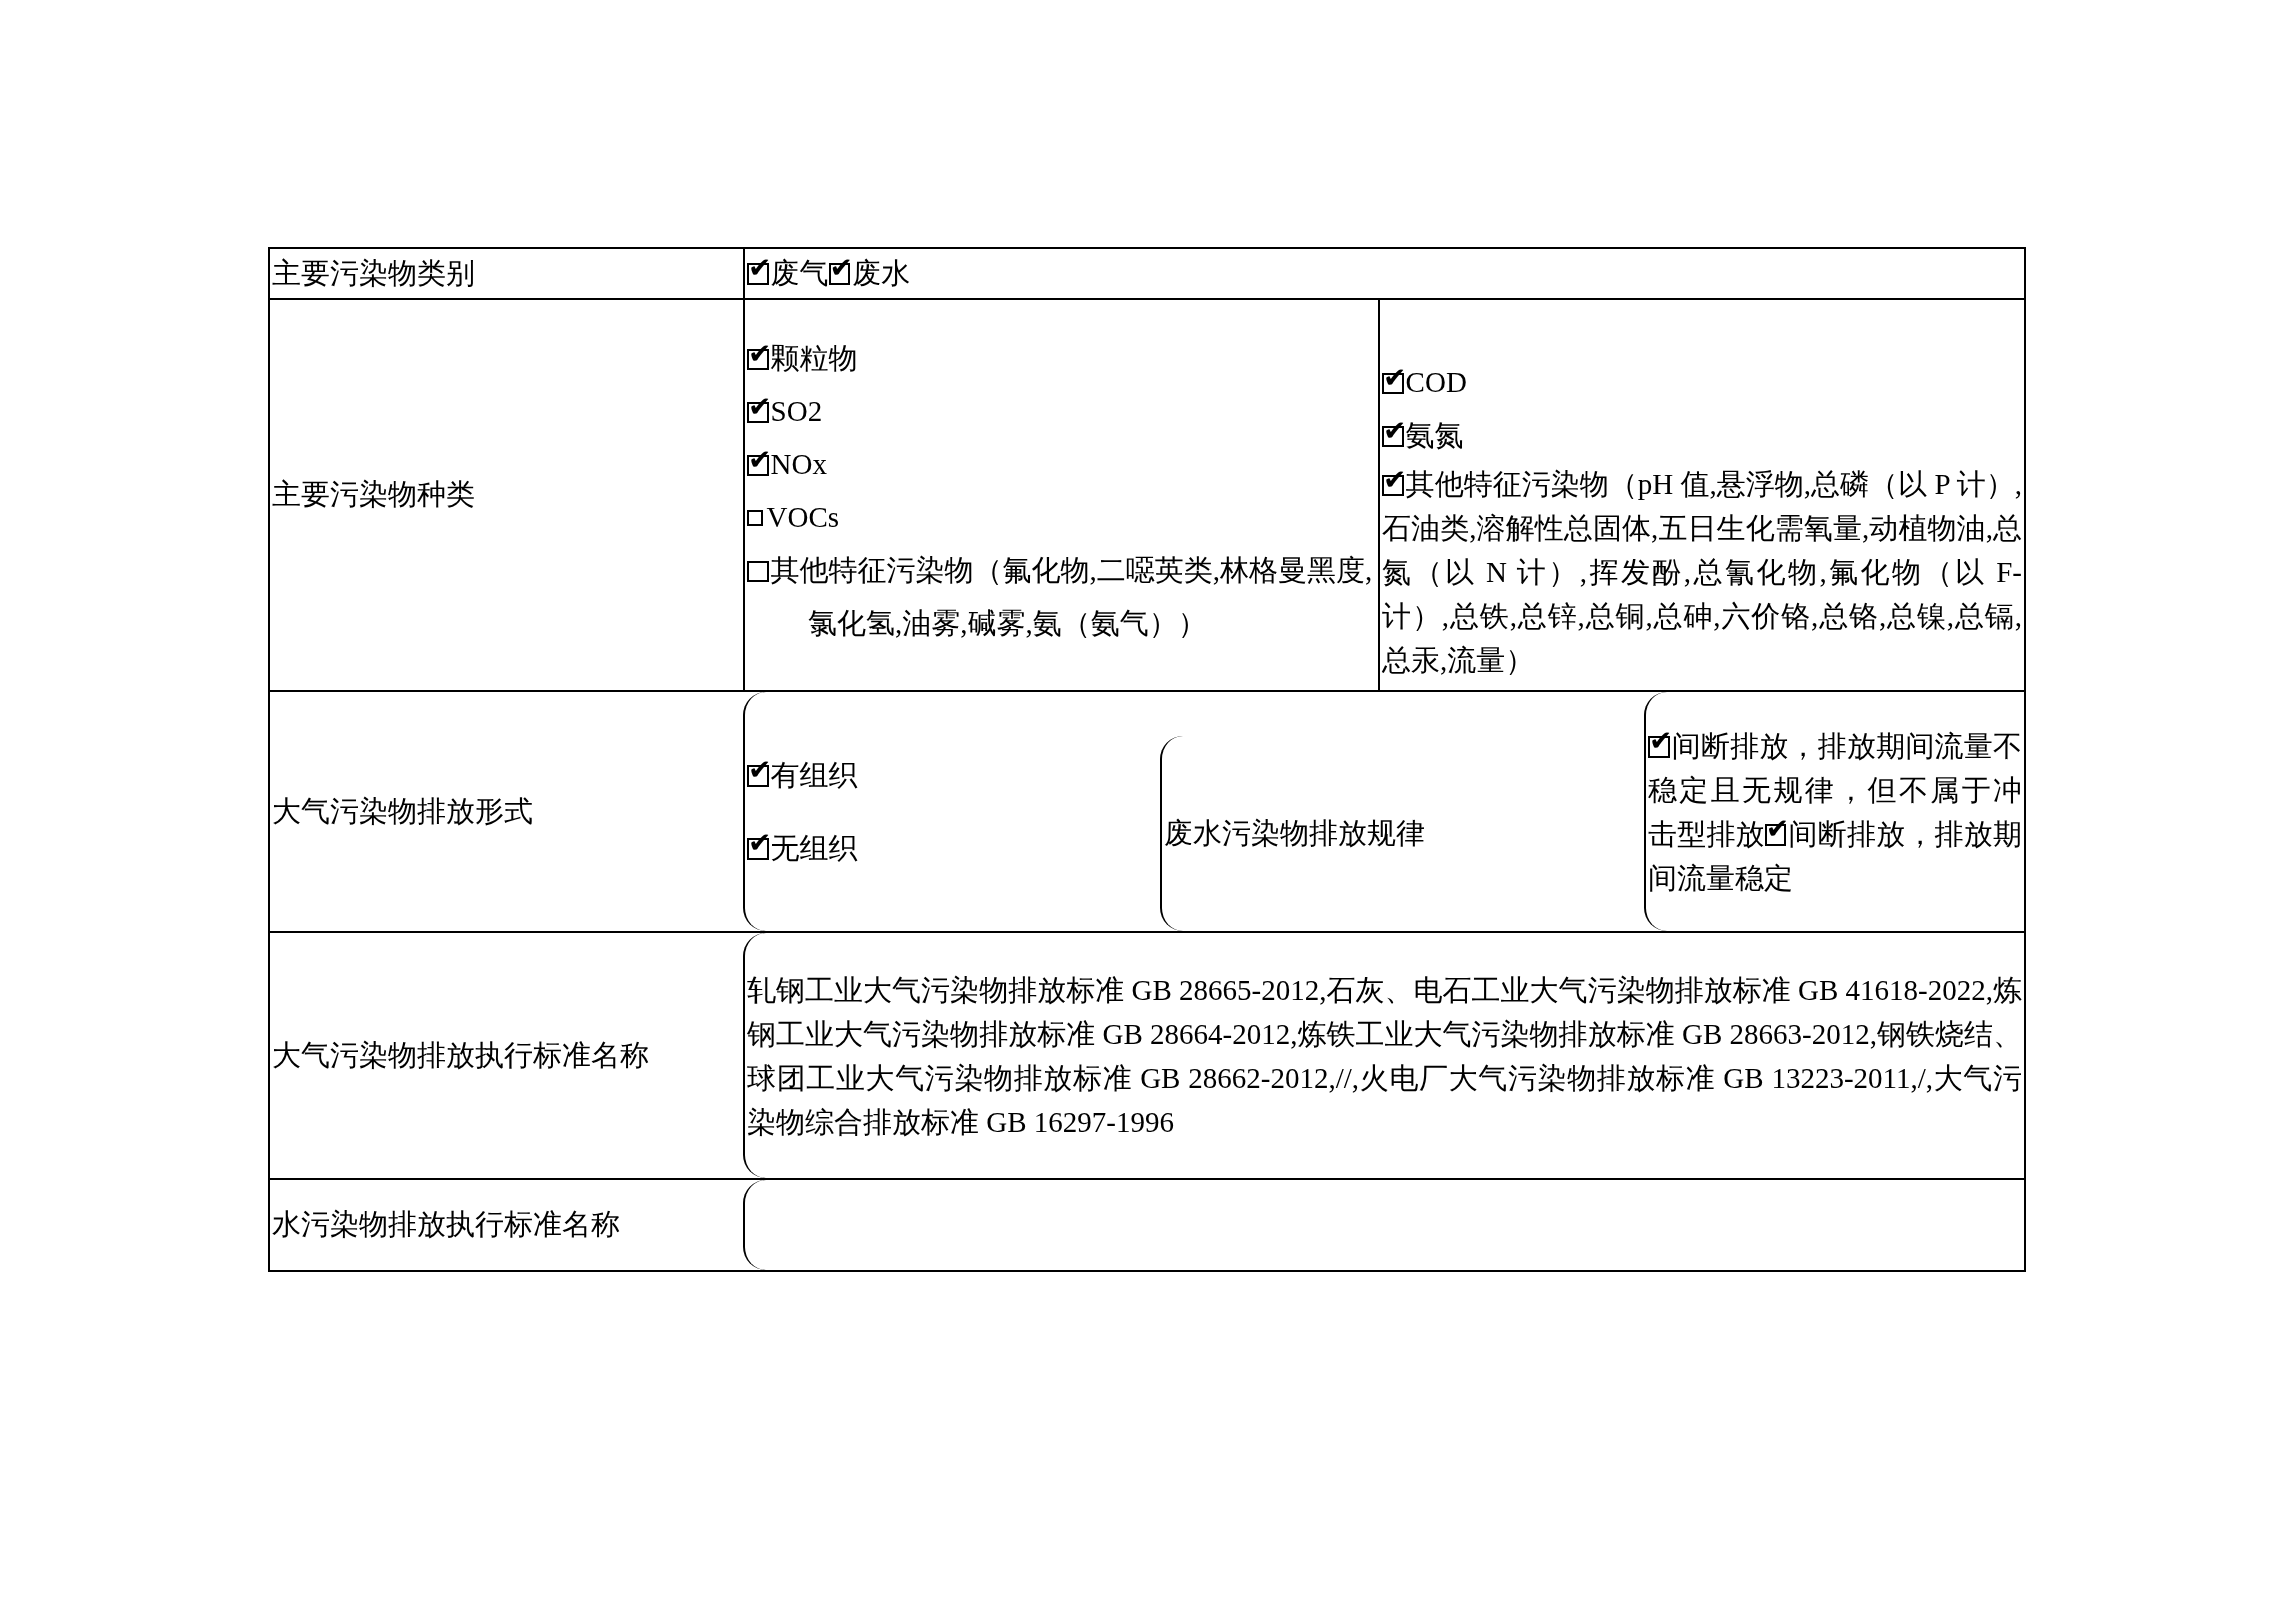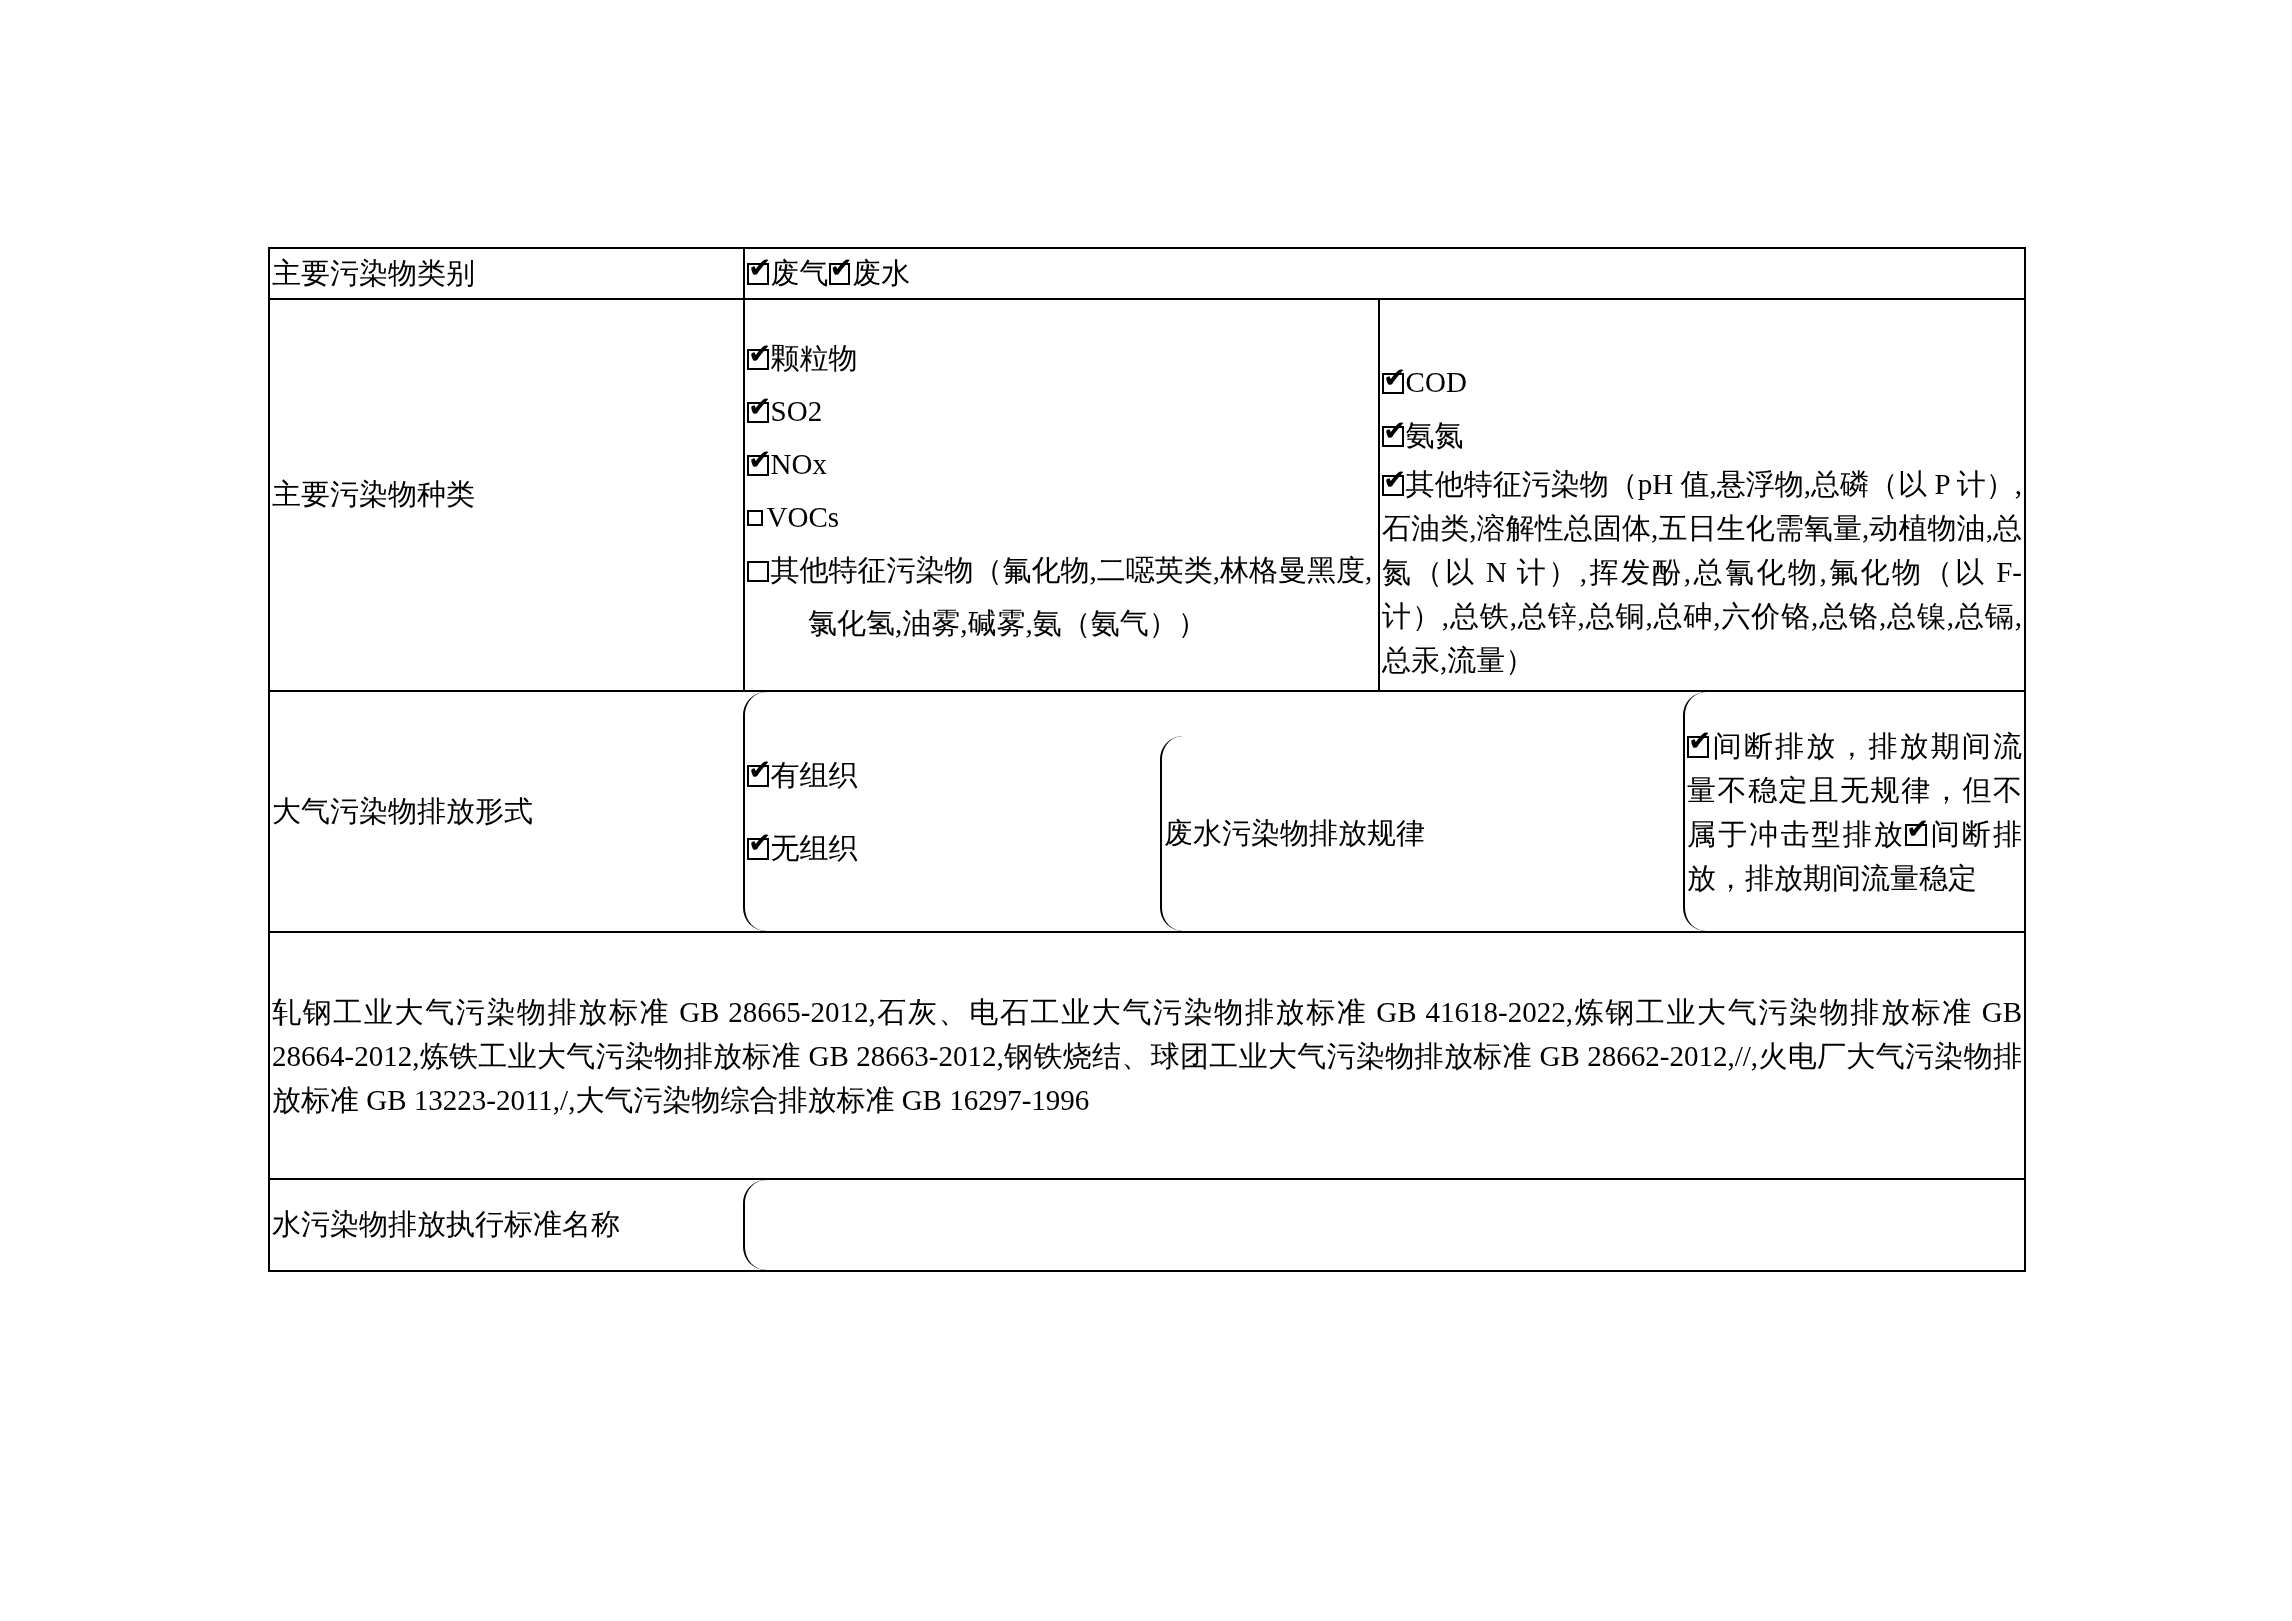--- a/index.html
+++ b/index.html
@@ -21,21 +21,21 @@
   .r1 { height:49px; }
   .r2 { height:392px; }
   .r3 { height:241px; }
   .r4 { height:247px; }
   .r5 { flex:1; }
 
   .w-label { width:473px; flex:none; }
   .r2 .c2 { width:635px; flex:none;justify-content:center; }
   .r2 .c3 { flex:1; }
   .r3 .c2 { width:417px; flex:none;gap:20px; }
-  .r3 .c3 { width:523px; flex:none;margin-top:44px; }
+  .r3 .c3 { width:484px; flex:none;margin-top:44px; }
   .r3 .c4 { flex:1; }
   .grow  { flex:1; }
 
   .r1 .td { display:flex; align-items:center; }
   .v-center { display:flex; flex-direction:column; justify-content:center;border-radius:23px; }
   .v-bottom { display:flex; flex-direction:column; justify-content:flex-end; padding-bottom:7.8px; }
 
   .line { line-height:53px; }
   .para { line-height:44px; text-align:justify; }
   .hang { padding-left:61px; text-indent:-61px; }
@@ -123,20 +123,23 @@
         <span>废水污染物排放规律</span>
       </div>
       <div class="td c4 v-center">
         <div class="para">
           <span class="cb checked"></span><span>间断排放，排放期间流量不稳定且无规律，但不属于冲击型排放</span><span class="cb checked"></span><span>间断排放，排放期间流量稳定</span>
         </div>
       </div>
     </div>
 
     <div class="tr r4">
+      <div class="td w-label v-center">
+        <span>大气污染物排放执行标准名称</span>
+      </div>
       <div class="td grow v-center">
         <div class="para">轧钢工业大气污染物排放标准 GB 28665-2012,石灰、电石工业大气污染物排放标准 GB 41618-2022,炼钢工业大气污染物排放标准 GB 28664-2012,炼铁工业大气污染物排放标准 GB 28663-2012,钢铁烧结、球团工业大气污染物排放标准 GB 28662-2012,//,火电厂大气污染物排放标准 GB 13223-2011,/,大气污染物综合排放标准 GB 16297-1996</div>
       </div>
     </div>
 
     <div class="tr r5">
       <div class="td w-label v-center">
         <span>水污染物排放执行标准名称</span>
       </div>
       <div class="td grow v-center">

